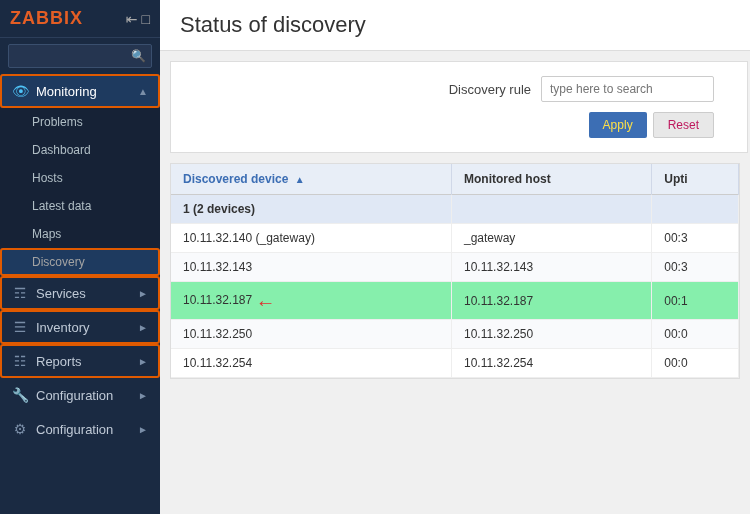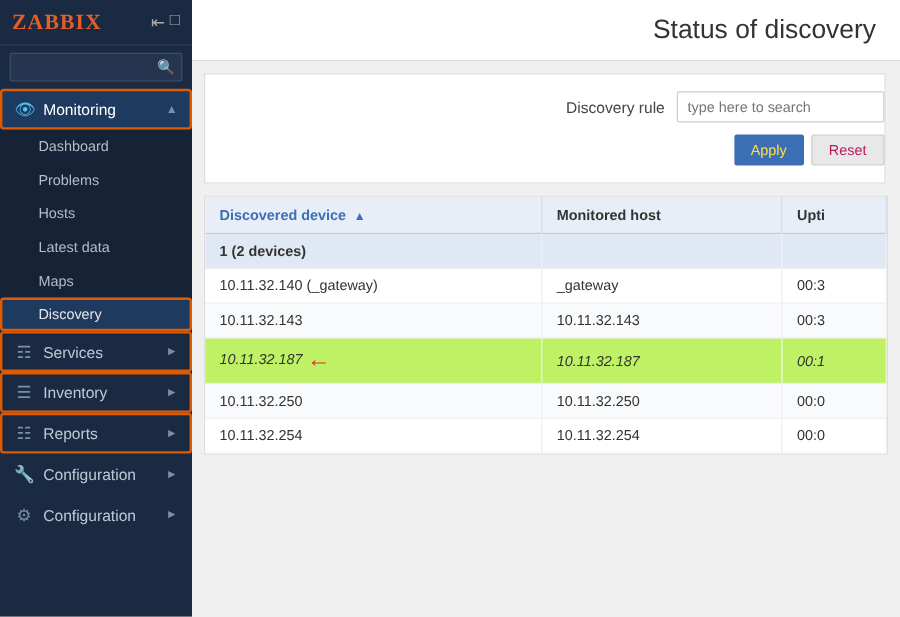--- a/index.html
+++ b/index.html
@@ -17,21 +17,20 @@
       overflow: hidden;
     }
 
     .sidebar-header {
       background: #1a2a42;
       display: flex;
       align-items: center;
       padding: 8px 10px;
       gap: 8px;
       border-bottom: 1px solid #2c3e5a;
-      font-family: Liberation Serif, serif;
     }
 
     .zabbix-logo {
       color: #e45e25;
       font-weight: bold;
       font-size: 18px;
       letter-spacing: 1px;
     }
 
     .sidebar-controls {
@@ -123,21 +122,21 @@
       padding: 7px 12px 7px 32px;
       cursor: pointer;
       color: #b0bec5;
       font-size: 12px;
     }
 
     .sub-nav-item.discovery-active {
       outline: 2px solid #e05a00;
       outline-offset: -2px;
       border-radius: 3px;
-      color: #e5e5e5;
+      color: #a3a3a3;
       background: #1e3a5f;
     }
 
     
     .main-content {
       flex: 1;
       background: #f0f0f0;
       display: flex;
       flex-direction: column;
       overflow: hidden;
@@ -146,27 +145,26 @@
     .page-header {
       background: #fff;
       padding: 12px 20px;
       border-bottom: 1px solid #ddd;
     }
 
     .page-title {
       font-size: 22px;
       font-weight: normal;
       color: #333;
-      text-align: right;
     }
 
     .filter-section {
       background: #fff;
-      margin: 10px 12px 0 10px;
-      padding: 14px 0;
+      margin: 10px 2px 0 10px;
+      padding: 14px 33px;
       border: 1px solid #ddd;
     }
 
     .filter-row {
       display: flex;
       align-items: center;
       gap: 10px;
       margin-bottom: 10px;
     }
 
@@ -255,22 +253,21 @@
 
     .data-table tbody tr:nth-child(odd) {
       background: #f9fafc;
     }
 
     .data-table tbody tr:nth-child(even) {
       background: #fff;
     }
 
     .data-table tbody tr.highlighted-row {
-      background: #bef264;
-      font-style: italic;
+      background: #86efac;
     }
 
     .data-table td {
       padding: 7px 12px;
       font-size: 12px;
       color: #333;
       border-right: 1px solid #eee;
     }
 
     .arrow-indicator {
@@ -302,24 +299,24 @@
   </div>
 
   <div class="nav-section">
     <div class="nav-item active-section highlighted">
       <span class="nav-icon">👁</span>
       <span>Monitoring</span>
       <span class="chevron">▲</span>
     </div>
     <div class="sub-nav">
       <div class="sub-nav-item">
+        <span>Problems</span>
+      </div>
+      <div class="sub-nav-item">
         <span>Dashboard</span>
-      </div>
-      <div class="sub-nav-item">
-        <span>Problems</span>
       </div>
       <div class="sub-nav-item">
         <span>Hosts</span>
       </div>
       <div class="sub-nav-item">
         <span>Latest data</span>
       </div>
       <div class="sub-nav-item">
         <span>Maps</span>
       </div>

